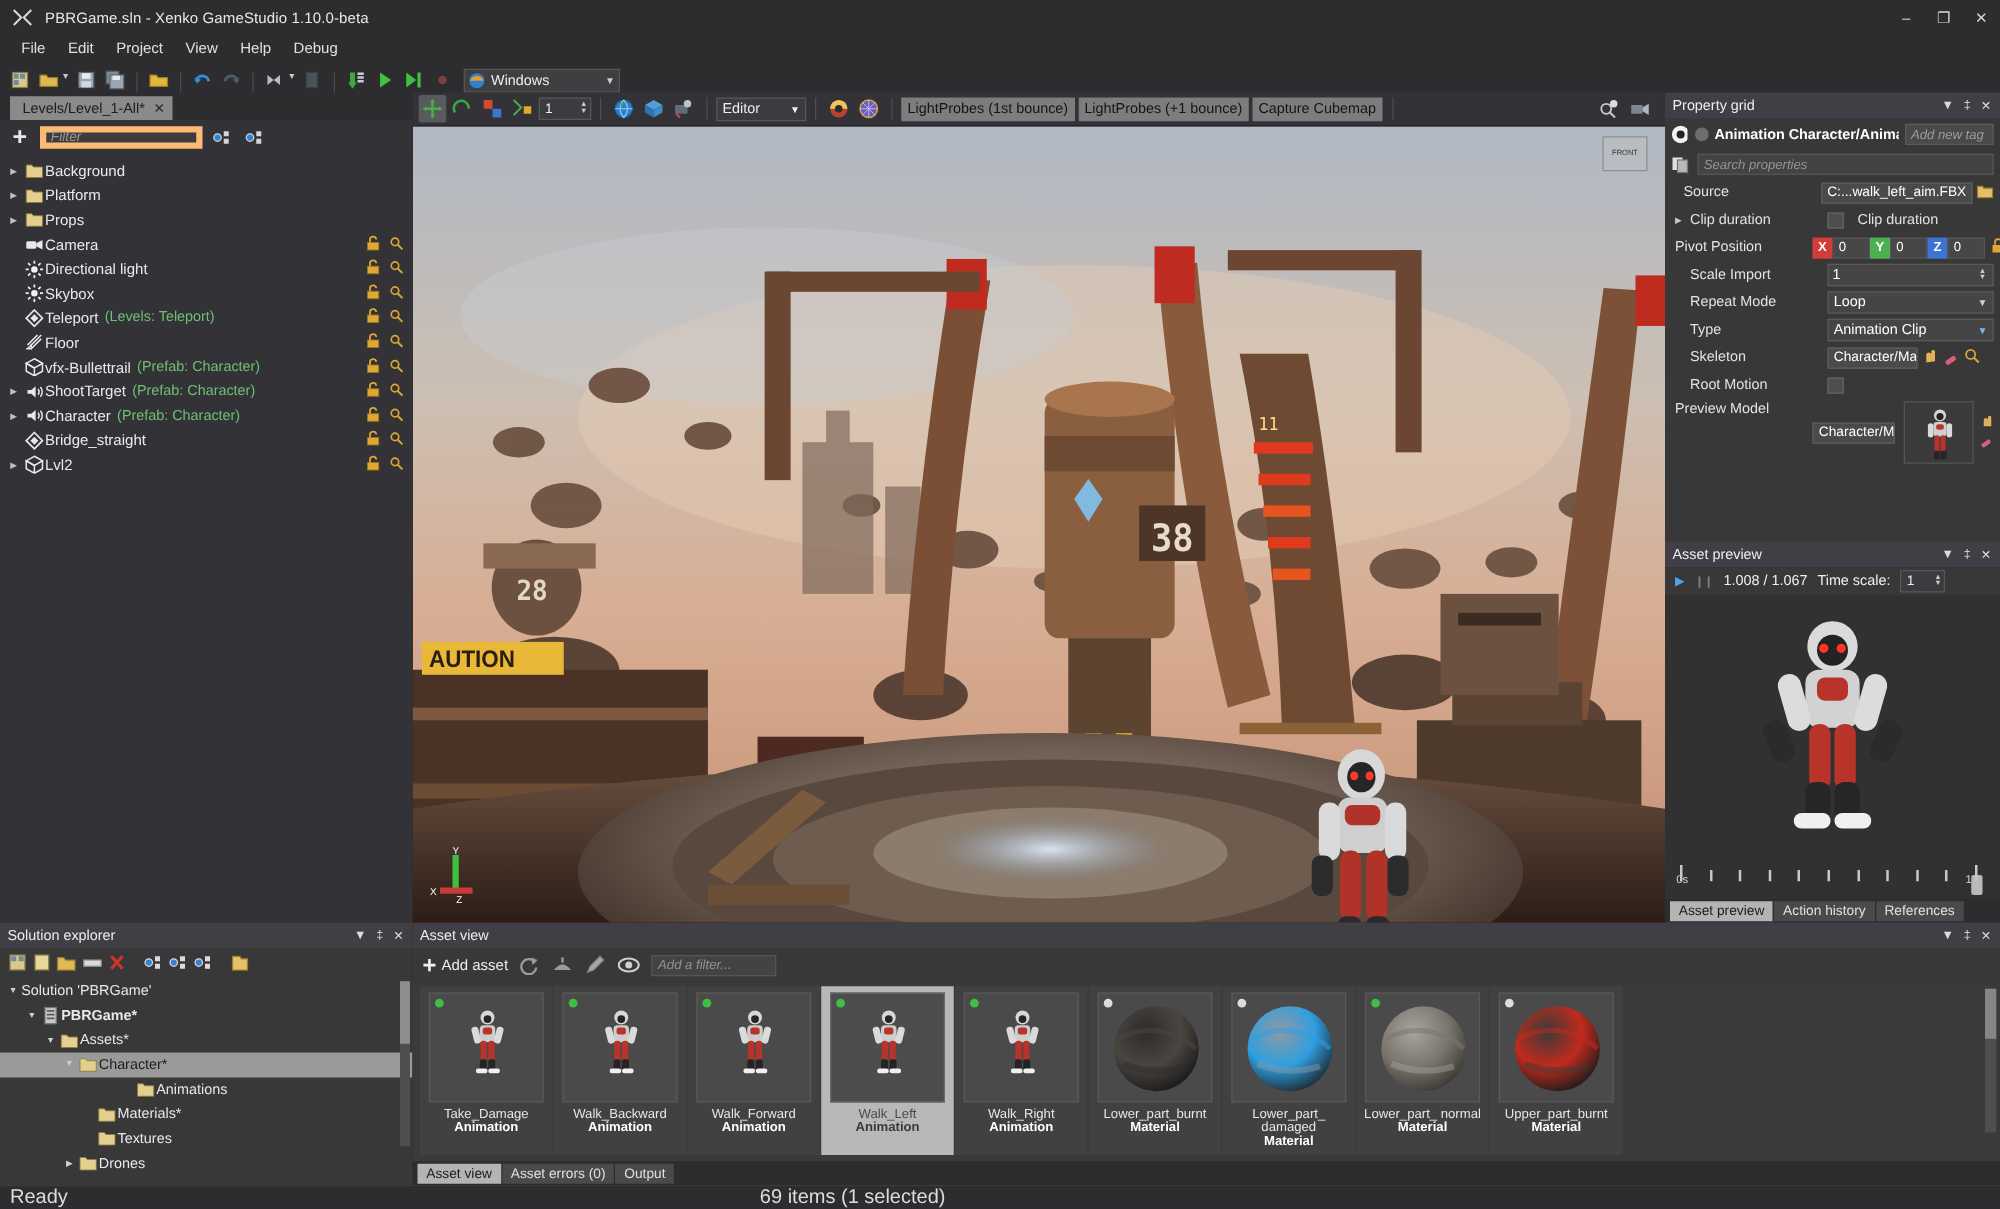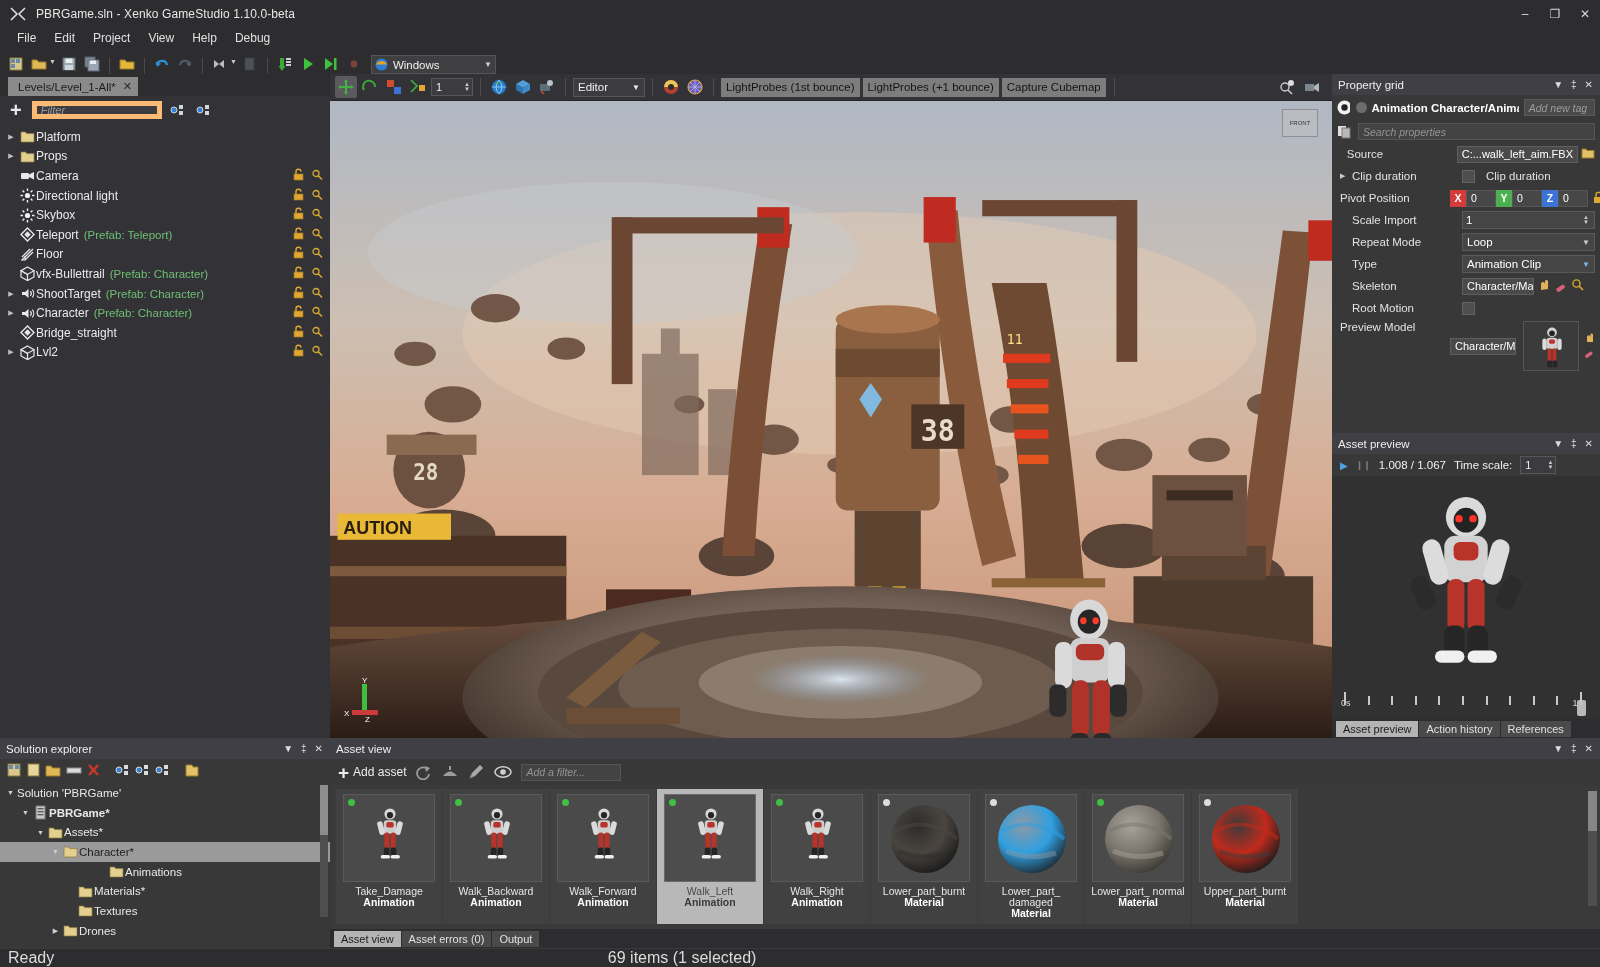--- a/index.html
+++ b/index.html
@@ -369,20 +369,29 @@
       </div>
 
       <div class="scene-tree" id="scene-tree">
           <div class="tnode" style="padding-left: 4px;">
             <span class="t-arrow">▶</span>
             <span class="t-ico">
               <svg width="15" height="15" viewBox="0 0 15 15">
                 <path d="M1 3h4.5l1.2 1.6H14V13H1z" fill="#e3cf8e" stroke="#8d7a3f" stroke-width=".7"></path>
               </svg>
             </span>
+            <span class="t-label">Background</span>
+          </div>
+          <div class="tnode" style="padding-left: 4px;">
+            <span class="t-arrow">▶</span>
+            <span class="t-ico">
+              <svg width="15" height="15" viewBox="0 0 15 15">
+                <path d="M1 3h4.5l1.2 1.6H14V13H1z" fill="#e3cf8e" stroke="#8d7a3f" stroke-width=".7"></path>
+              </svg>
+            </span>
             <span class="t-label">Platform</span>
           </div>
           <div class="tnode" style="padding-left: 4px;">
             <span class="t-arrow">▶</span>
             <span class="t-ico">
               <svg width="15" height="15" viewBox="0 0 15 15">
                 <path d="M1 3h4.5l1.2 1.6H14V13H1z" fill="#e3cf8e" stroke="#8d7a3f" stroke-width=".7"></path>
               </svg>
             </span>
             <span class="t-label">Props</span>
@@ -453,21 +462,21 @@
           </div>
           <div class="tnode" style="padding-left: 4px;">
             <span class="t-arrow"></span>
             <span class="t-ico">
               <svg width="15" height="15" viewBox="0 0 15 15">
                 <path d="M7.5 1 L14 7.5 L7.5 14 L1 7.5 Z" fill="none" stroke="#e8e8e8" stroke-width="1.4"></path>
                 <path d="M7.5 4.3 L10.7 7.5 L7.5 10.7 L4.3 7.5 Z" fill="#e8e8e8"></path>
               </svg>
             </span>
             <span class="t-label">Teleport</span>
-            <span class="t-prefab">(Prefab: Teleport)</span>
+            <span class="t-prefab">(Levels: Teleport)</span>
             <span class="t-right">
               <span><svg width="13" height="13" viewBox="0 0 13 13">
                   <rect x="2" y="6" width="9" height="6" fill="#e0a832" stroke="#9c7520" stroke-width=".7"></rect>
                   <path d="M4 6 V4 a2.5 2.5 0 0 1 5 -0.4" stroke="#e0a832" stroke-width="1.4" fill="none"></path>
                 </svg></span>
               <span><svg width="13" height="13" viewBox="0 0 13 13">
                   <circle cx="5" cy="5.5" r="3" fill="none" stroke="#d8a832" stroke-width="1.3"></circle>
                   <path d="M7.2 7.8 L11 11.5" stroke="#d8a832" stroke-width="1.6"></path>
                 </svg></span>
             </span>

